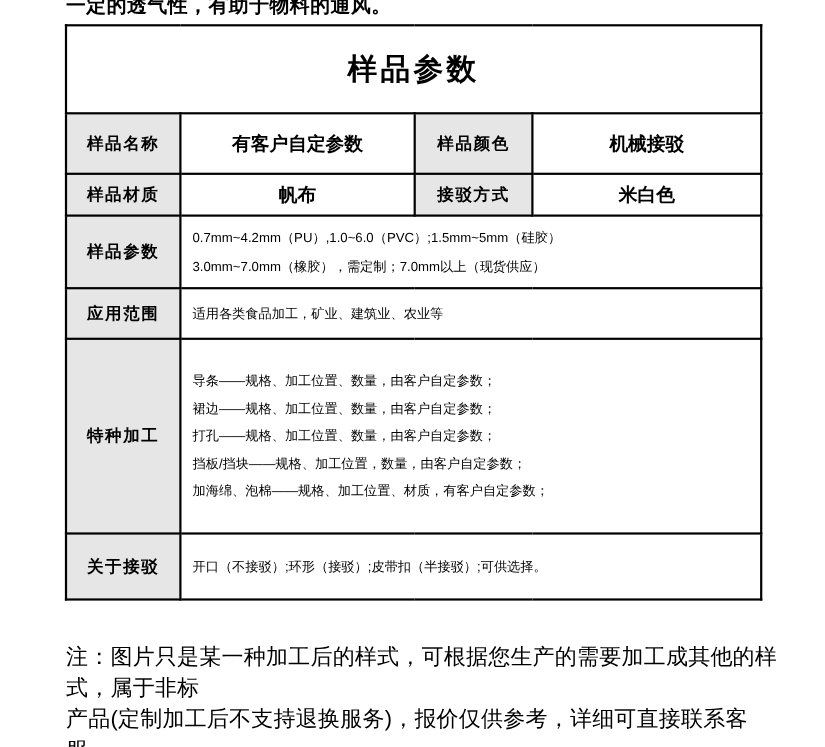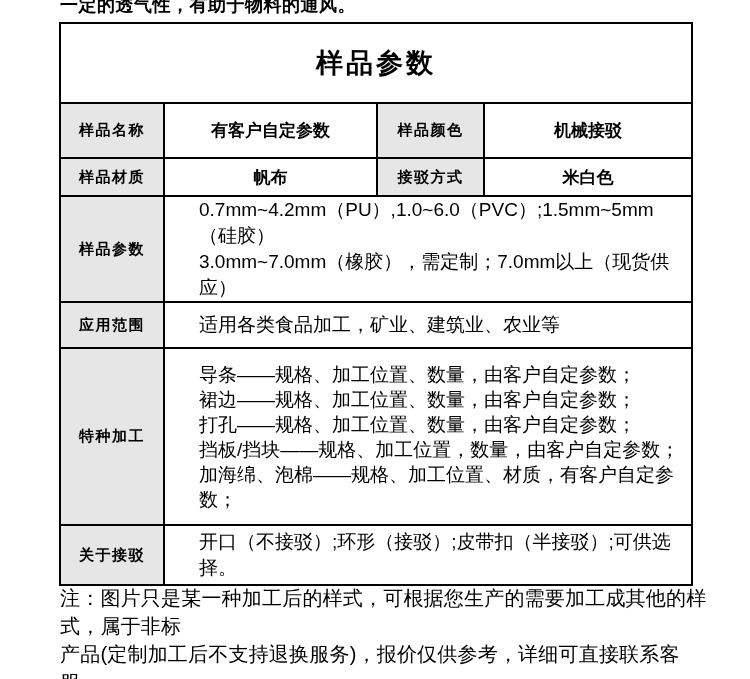--- a/index.html
+++ b/index.html
@@ -55,23 +55,23 @@
     font-weight: 700;
     letter-spacing: 1.5px;
   }
   td.val-center {
     text-align: center;
     font-size: 17px;
     font-weight: 700;
   }
   td.val-left {
     text-align: left;
-    font-size: 19px;
+    font-size: 12px;
     font-weight: 400;
-    padding-left: 34px;
+    padding-left: 10px;
     padding-right: 8px;
     line-height: 26px;
     white-space: pre-line;
   }
   tr.r-name   td { height: 55px; }
   tr.r-mat    td { height: 38px; }
   tr.r-thick  td { height: 66px; }
   tr.r-app    td { height: 46px; }
   tr.r-spec   td { height: 177px; margin-top: 36px; }
   tr.r-spec   td.val-left { line-height: 25px; }

